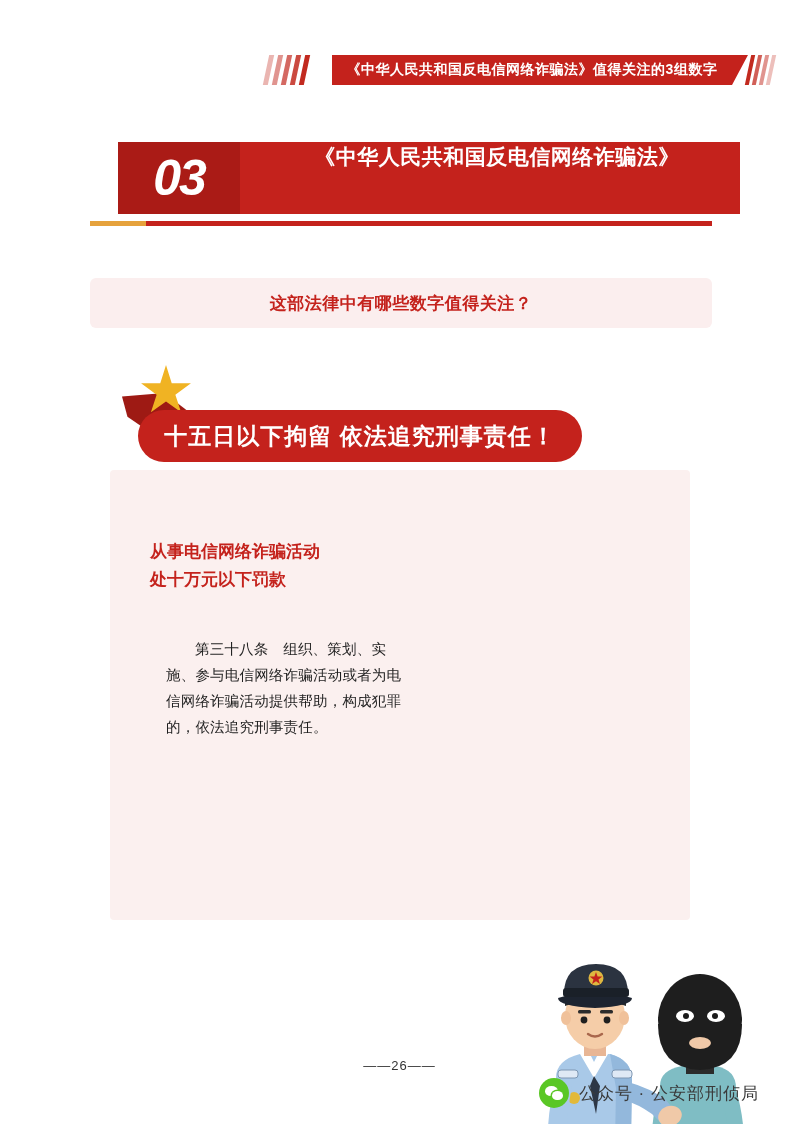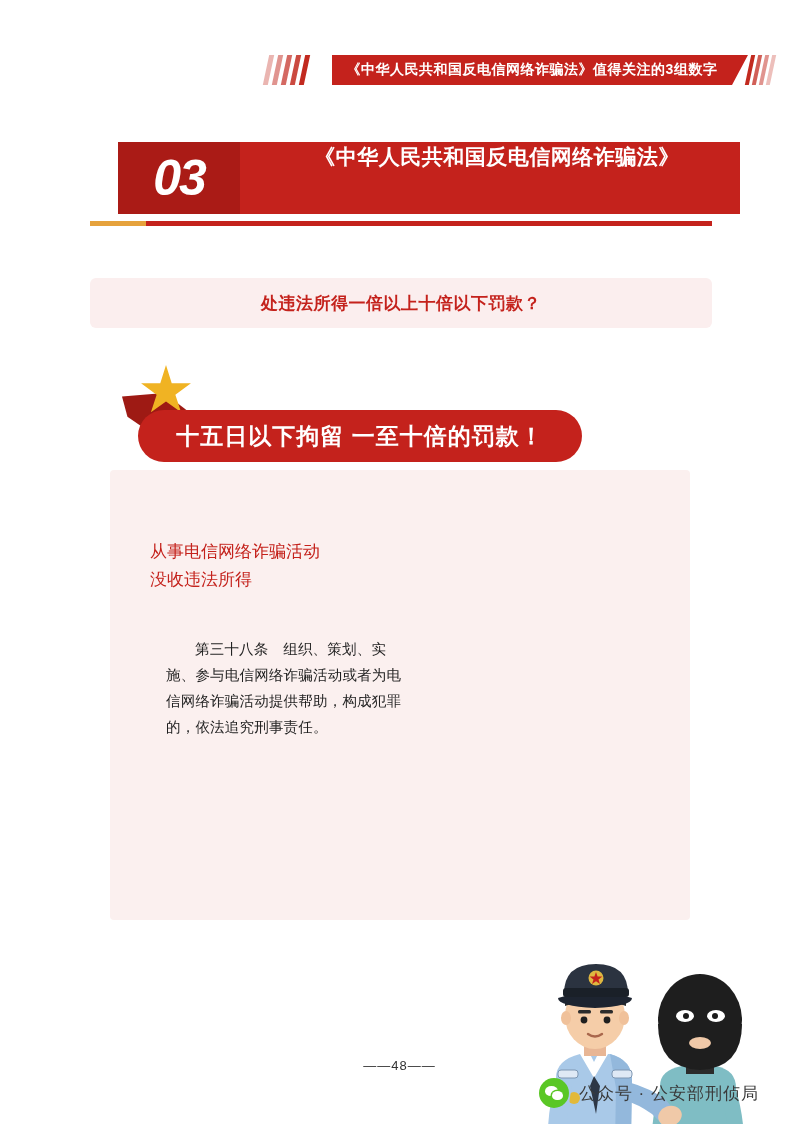--- a/index.html
+++ b/index.html
@@ -224,21 +224,21 @@
     background: #fbf0ef;
     border-radius: 4px;
   }
   .card-heading {
     position: absolute;
     left: 40px;
     top: 68px;
     width: 280px;
     color: #c4221c;
     font-size: 17px;
-    font-weight: normal;
+    font-weight: bold;
     line-height: 28px;
   }
   .card-body {
     position: absolute;
     left: 40px;
     top: 150px;
     width: 272px;
     color: #1f1f1f;
     font-size: 14.5px;
     line-height: 26px;
@@ -334,32 +334,32 @@
 
 <div class="section-title">
   <div class="section-number-box">03</div>
   <div class="section-title-box">
     <div class="section-title-line">《中华人民共和国反电信网络诈骗法》</div>
   </div>
 </div>
 <div class="section-underline"></div>
 <div class="section-underline-accent"></div>
 
-<div class="question-banner">处违法所得一倍以上十倍以下罚款？</div>
+<div class="question-banner">这部法律中有哪些数字值得关注？</div>
 
 <div class="star-wrap">
   <div class="ribbon-tail"></div>
   <div class="star"></div>
 </div>
-<div class="pill-banner">十五日以下拘留 一至十倍的罚款！</div>
+<div class="pill-banner">十五日以下拘留 依法追究刑事责任！</div>
 
 <div class="content-card">
   <div class="card-heading">
     <div>从事电信网络诈骗活动</div>
-    <div>没收违法所得</div>
+    <div>处十万元以下罚款</div>
   </div>
   <div class="card-body">
     <p>第三十八条　组织、策划、实施、参与电信网络诈骗活动或者为电信网络诈骗活动提供帮助，构成犯罪的，依法追究刑事责任。</p>
   </div>
 
   <div class="illustration">
     <svg width="250" height="400" viewBox="0 0 250 400" xmlns="http://www.w3.org/2000/svg">
 
       <path d="M126 250 L186 250 L184 318 L162 318 L160 268 L152 318 L128 318 Z" fill="#78b4bf"></path>
 
@@ -441,17 +441,17 @@
       <path d="M24 36 Q24 6 56 6 Q88 6 88 36 Z" fill="#2b3340"></path>
 
       <rect x="23" y="30" width="66" height="9" rx="3" fill="#1a2028"></rect>
 
       <circle cx="56" cy="20" r="7.5" fill="#dfb740"></circle>
       <path d="M56 14 L57.6 18.6 L62.4 18.6 L58.5 21.4 L60 26 L56 23.2 L52 26 L53.5 21.4 L49.6 18.6 L54.4 18.6 Z" fill="#c4221c"></path>
     </svg>
   </div>
 </div>
 
-<div class="page-number">——48——</div>
+<div class="page-number">——26——</div>
 <div class="footer-account">
   <div class="wechat-icon"></div>
   <div class="footer-text">公众号 · 公安部刑侦局</div>
 </div>
 
 </body></html>

